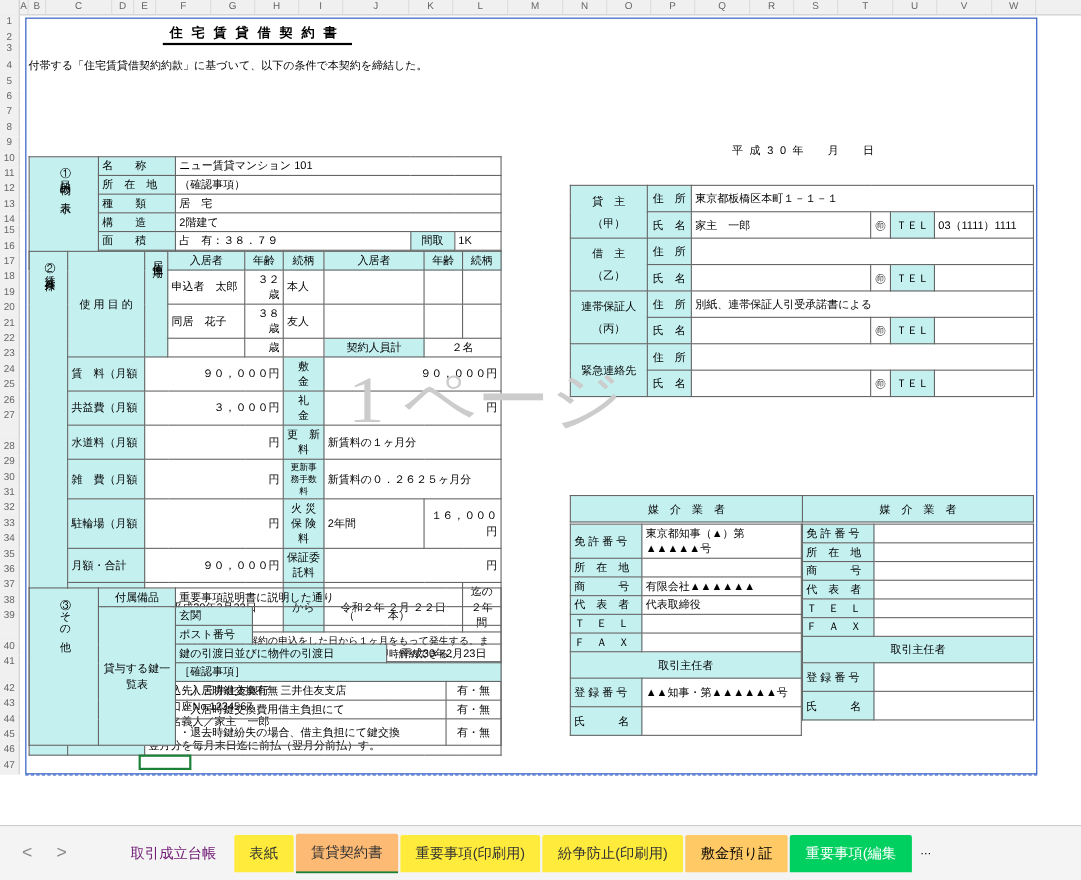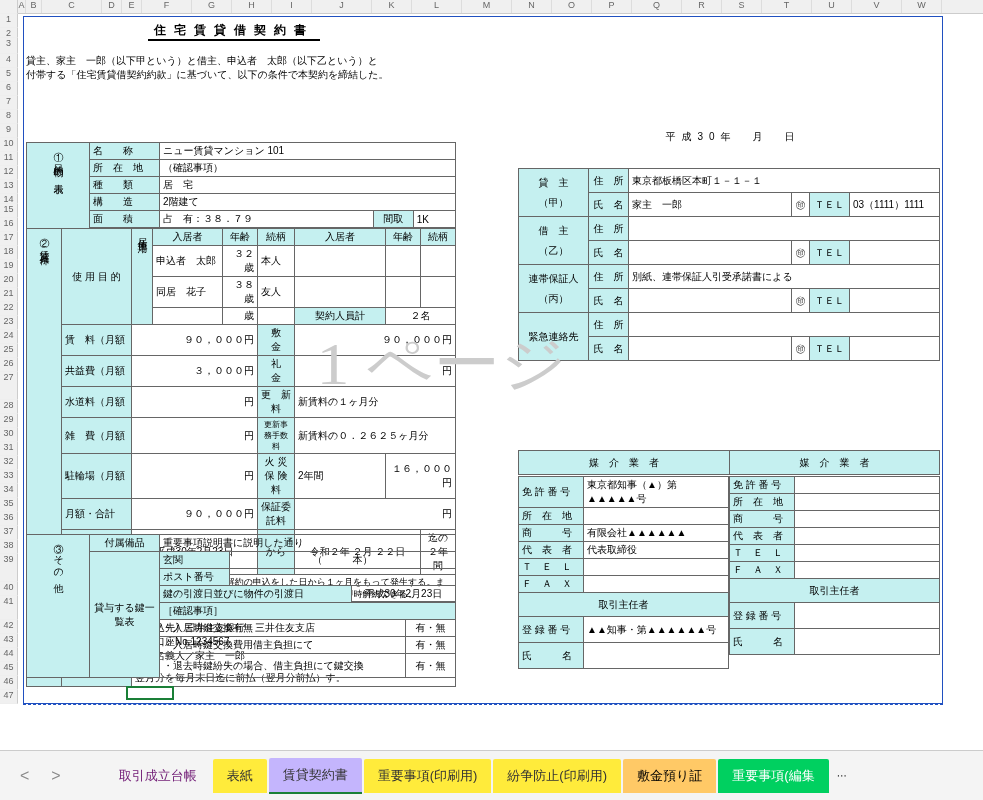--- a/index.html
+++ b/index.html
@@ -33,21 +33,21 @@
   .special-hd { margin-bottom: 2px; }
   
   .cert { position: absolute; left: 500px; top: 112px; width: 430px; font-size: 10px; }
   .date-line { text-align: center; margin-top: 4px; letter-spacing: 6px; }
   
   .tabs { position: absolute; bottom: 0; left: 0; right: 0; height: 50px; background: #f4f4f4; border-top: 1px solid #ccc; display: flex; align-items: center; padding: 0 10px; gap: 2px; }
   .nav-btn { font-size: 16px; color: #888; padding: 4px 10px; cursor: pointer; }
   .tab { padding: 8px 14px; font-size: 13px; cursor: pointer; border-radius: 2px 2px 0 0; }
   .tab-plain { color: #701a75; }
   .tab-yellow { background: #ffeb3b; color: #333; }
-  .tab-yellow.active { background: #c4b5fd; border-bottom: 2px solid #1a7f37; }
+  .tab-yellow.active { background: #fdba74; border-bottom: 2px solid #1a7f37; }
   .tab-orange { background: #ffc966; }
   .tab-green { background: #00d060; color: #fff; }
   
   .sel-cell { position: absolute; border: 2px solid #1a7f37; width: 48px; height: 14px; }
 </style>
 </head>
 <body>
 
 <div class="col-headers">
   <div class="row-h" style="height:14px"></div>
@@ -128,21 +128,20 @@
   </div>
 
   <div class="content">
     <div class="page-border"></div>
     <div class="page-dash"></div>
     <div class="watermark">1 ページ</div>
 
     <div class="title">住宅賃貸借契約書</div>
 
     <div class="intro">
-      <div>貸主、家主　一郎（以下甲という）と借主、申込者　太郎（以下乙という）と</div>
       <div>付帯する「住宅賃貸借契約約款」に基づいて、以下の条件で本契約を締結した。</div>
     </div>
 
 
     <div class="cert">
       <div class="date-line"><span>平成30年</span>　<span>月</span>　<span>日</span></div>
     </div>
 
     <table class="tbl" style="left:8px; top:128px; width:430px;">
       <tbody>

